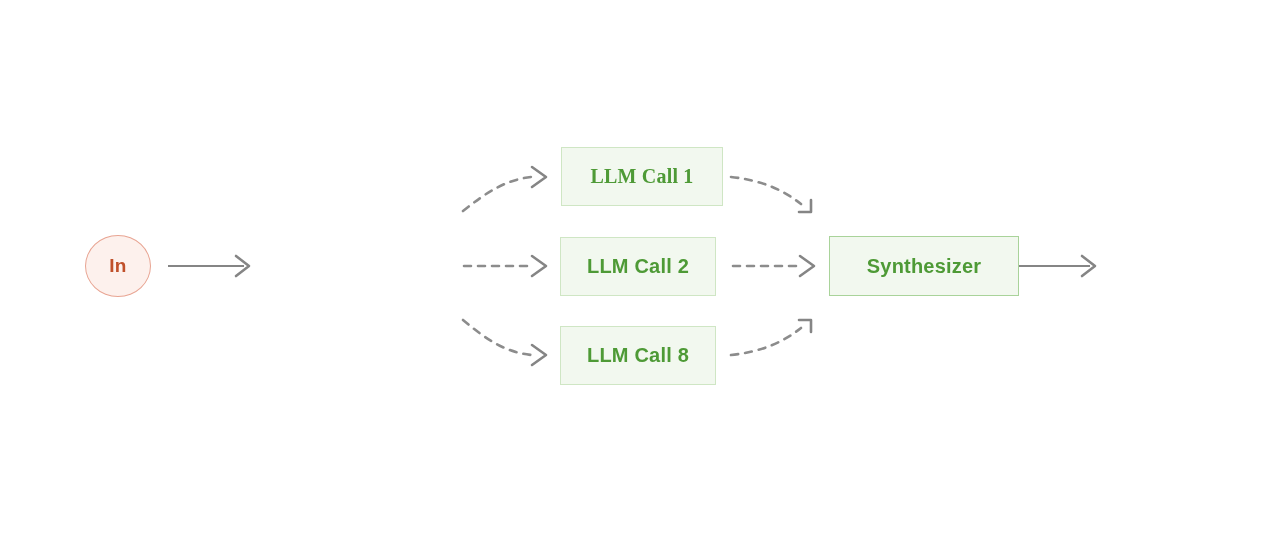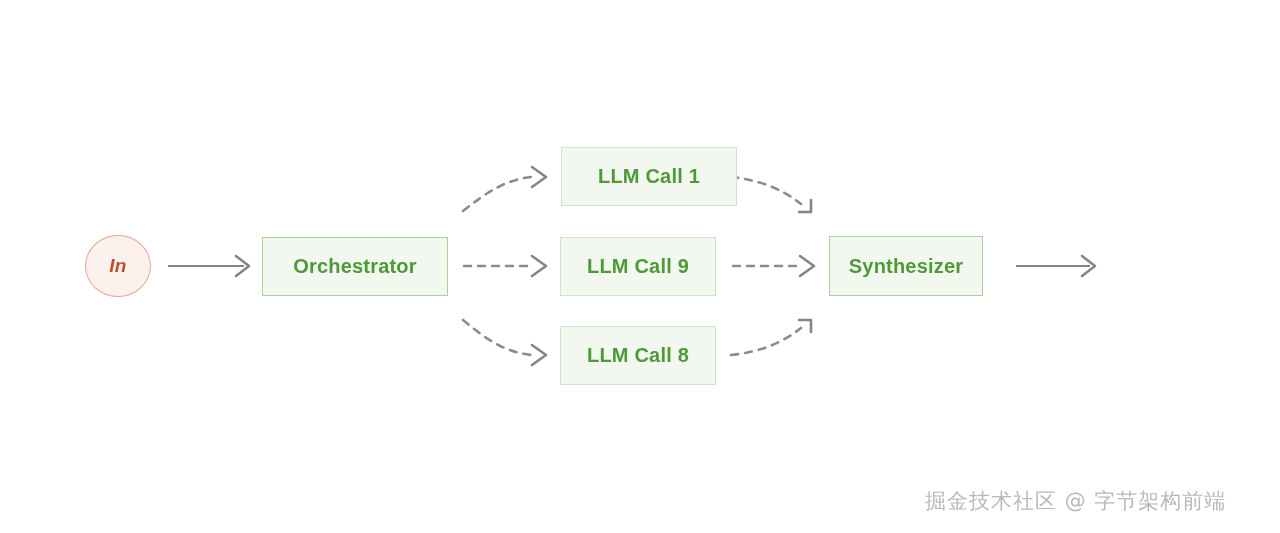--- a/index.html
+++ b/index.html
@@ -41,21 +41,20 @@
     font-weight: bold;
     font-size: 19px;
     letter-spacing: 0.3px;
   }
   .term-in {
     left: 85px;
     top: 235px;
     width: 66px;
     height: 62px;
     border-radius: 50%;
-    font-style: italic;
   }
   .term-out {
     left: 1110px;
     top: 239px;
     width: 85px;
     height: 56px;
     border-radius: 30px;
   }
   
   .proc {
@@ -71,39 +70,40 @@
   }
   .n-orchestrator {
     left: 262px;
     top: 237px;
     width: 186px;
     height: 59px;
   }
   .n-llm1 {
     left: 561px;
     top: 147px;
-    width: 176px;
+    width: 162px;
     height: 59px;
+    font-family: Liberation Serif, serif;
   }
   .n-llm2 {
     left: 560px;
     top: 237px;
     width: 156px;
     height: 59px;
   }
   .n-llm3 {
     left: 560px;
     top: 326px;
     width: 156px;
     height: 59px;
   }
   .n-synthesizer {
     left: 829px;
     top: 236px;
-    width: 154px;
+    width: 190px;
     height: 60px;
   }
   .watermark {
     position: absolute;
     left: 925px;
     top: 487px;
     font-size: 21px;
     color: #b9b9b9;
     letter-spacing: 1px;
     font-family: "DejaVu Sans", "Liberation Sans", sans-serif;
@@ -155,36 +155,32 @@
     <g>
       <line x1="1016" y1="266" x2="1090" y2="266" stroke="#858585" stroke-width="2.2" stroke-linecap="butt"></line>
       <polyline points="1082,256 1095,266 1082,276" fill="none" stroke="#858585" stroke-width="2.6" stroke-linecap="round" stroke-linejoin="round"></polyline>
     </g>
   </svg>
 
   <div class="node term term-in">
     <span>In</span>
   </div>
 
-  <div class="node proc n-orchestrator">
-    <span>Orchestrator</span>
-  </div>
 
   <div class="node proc proc-soft n-llm1">
     <span>LLM Call 1</span>
   </div>
 
   <div class="node proc proc-soft n-llm2">
-    <span>LLM Call 9</span>
+    <span>LLM Call 2</span>
   </div>
 
   <div class="node proc proc-soft n-llm3">
     <span>LLM Call 8</span>
   </div>
 
   <div class="node proc n-synthesizer">
     <span>Synthesizer</span>
   </div>
 
 
-  <div class="watermark">掘金技术社区 @ 字节架构前端</div>
 
 </div>
 
 </body></html>

